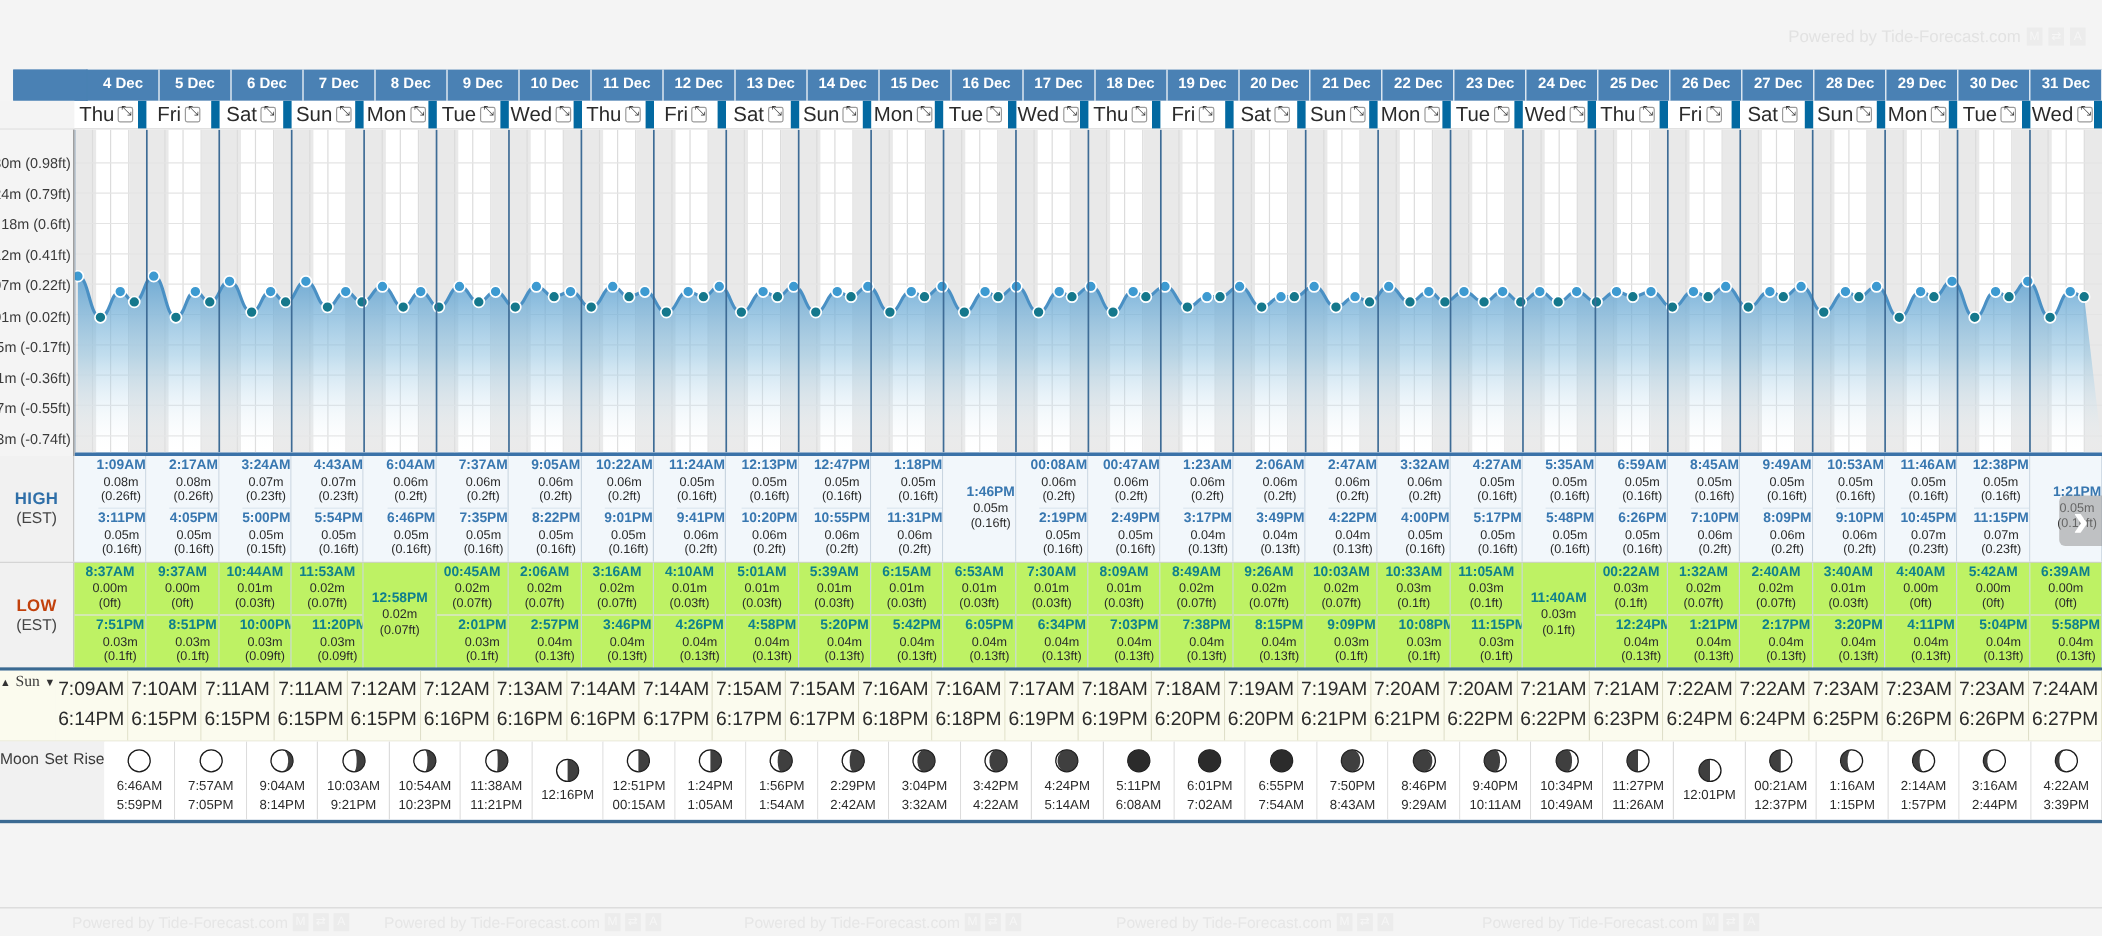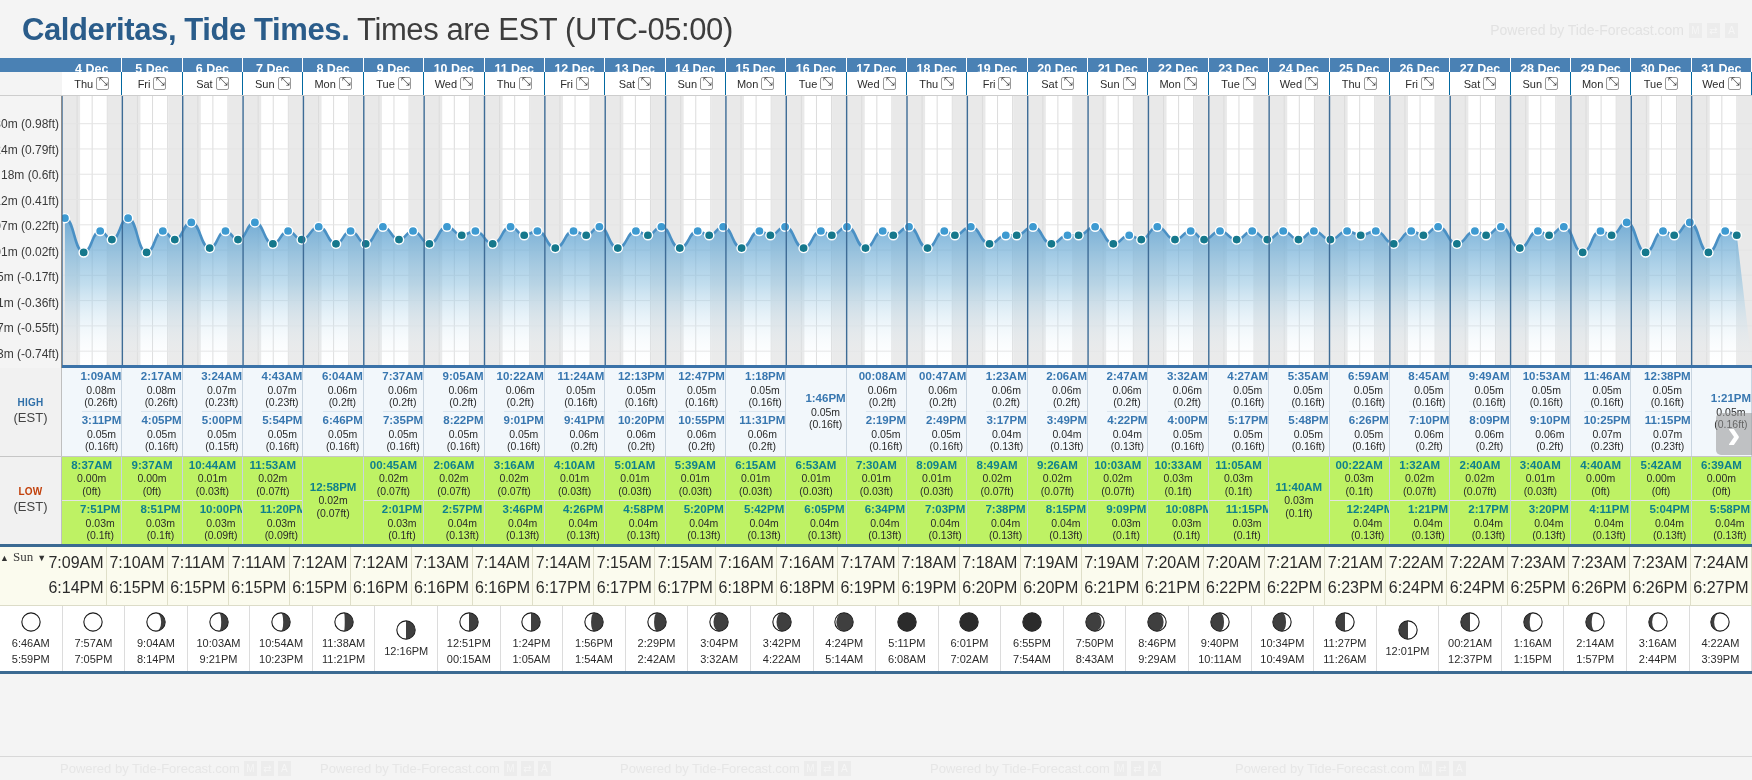--- a/index.html
+++ b/index.html
@@ -16,31 +16,31 @@
   .title { position:absolute; left:22px; top:12px; font-size:31px; letter-spacing:-0.4px; white-space:nowrap; }
   .title .loc { font-weight:bold; color:#2a5c8a; }
   .title .tz  { font-weight:normal; color:#3d3d3d; }
   .wm-top { position:absolute; right:14px; top:22px; font-size:14px; color:#e2e2e2; white-space:nowrap; display:flex; align-items:center; gap:5px; }
   .wm-box { display:inline-block; width:13px; height:15px; background:#ececec; color:#f6f6f6; font-size:10px; text-align:center; line-height:15px; }
 
   
   .sheet { position:absolute; left:0; top:58px; width:1752px; height:722px; }
 
   
-  .hdr-date { height:14px; background:#4a81b4; color:#fff; display:flex; }
+  .hdr-date { height:26px; background:#4a81b4; color:#fff; display:flex;margin-left:11px; }
   .hdr-date .lcell { width:62px; background:#4a81b4; border-right:1px solid #4a81b4; }
   .hdr-date .c {
     flex:1 0 0; min-width:0; text-align:center; font-size:12.5px; font-weight:bold;
     line-height:22px; border-right:1px solid #fff; white-space:nowrap; overflow:hidden;
   }
   .hdr-day { height:24px; background:#fff; display:flex; border-bottom:1px solid #cdcdcd; }
   .hdr-day .lcell { width:62px; background:#f4f4f4; }
   .hdr-day .c {
     flex:1 0 0; min-width:0; display:flex; align-items:center; justify-content:center; gap:3px;
-    font-size:11px; color:#2b2b2b; border-right:1px solid #0369a1; white-space:nowrap; overflow:hidden;text-align:center;
+    font-size:17px; color:#2b2b2b; border-right:7px solid #0369a1; white-space:nowrap; overflow:hidden;text-align:center;
   }
   .expand-ico { width:13px; height:13px; border:1px solid #9a9a9a; border-radius:2px; background:#fff;
     display:inline-block; position:relative; flex:0 0 auto; }
   .expand-ico:before { content:"⤢"; position:absolute; left:0; top:-3px; width:13px; text-align:center;
     font-size:11px; color:#333; transform:scaleX(-1); }
 
   
   .chartwrap { position:relative; height:272px; }
   .yaxis { position:absolute; left:0; top:0; width:62px; height:272px; background:#f4f4f4;
     border-right:1px solid #8b8b8b; z-index:4; }
@@ -49,21 +49,21 @@
     border-bottom:3px solid #3b72a8; overflow:hidden; }
   .plot svg { display:block; width:100%; height:100%; }
 
   
   .trow { display:flex; }
   .trow .lcell {
     width:62px; flex:0 0 62px; background:#f1f1f1; border-right:1px solid #bfbfbf;
     display:flex; flex-direction:column; align-items:center; justify-content:center;
     font-size:13px; color:#444; line-height:1.25;
   }
-  .trow .lcell b { color:#2f6fa8; font-size:10px; letter-spacing:0.3px; }
+  .trow .lcell b { color:#2f6fa8; font-size:14px; letter-spacing:0.3px; }
   .trow.low .lcell b { color:#c2410c; }
   .cell {
     flex:1 0 0; min-width:0; border-right:1px solid #c9d5e0; overflow:hidden;
     display:flex; flex-direction:column; justify-content:center;
   }
   .evt { padding:2px 0 3px; text-align:center; font-size:10.5px; color:#2b2b2b; line-height:1.18; }
   .evt .t { font-weight:bold; font-size:11.5px; display:block; }
   .evt .m { display:block; }
   .evt .f { display:block; }
   .high .cell { background:#f2f7fb;align-items:flex-end; }
@@ -104,24 +104,20 @@
     display:flex; align-items:center; justify-content:center; z-index:20; cursor:pointer;
   }
   .scroll-next:after { content:"›"; color:#fff; font-size:40px; line-height:32px; font-weight:bold; }
 </style>
 </head>
 <body>
 
 <div id="app">
 
   <div class="titlebar">
-    <div class="title">
-      <span class="loc">Calderitas, Tide Times.</span>
-      <span class="tz">Times are EST (UTC-05:00)</span>
-    </div>
     <div class="wm-top">
       <span>Powered by Tide-Forecast.com</span>
       <span class="wm-box">M</span>
       <span class="wm-box">⇄</span>
       <span class="wm-box">A</span>
     </div>
   </div>
 
   <div class="sheet">
 
@@ -895,21 +891,21 @@
             <span class="f">(0.2ft)</span>
           </div>
         </div>
         <div class="cell">
           <div class="evt">
             <span class="t">11:46AM</span>
             <span class="m">0.05m</span>
             <span class="f">(0.16ft)</span>
           </div>
           <div class="evt">
-            <span class="t">10:25PM</span>
+            <span class="t">10:45PM</span>
             <span class="m">0.07m</span>
             <span class="f">(0.23ft)</span>
           </div>
         </div>
         <div class="cell">
           <div class="evt">
             <span class="t">12:38PM</span>
             <span class="m">0.05m</span>
             <span class="f">(0.16ft)</span>
           </div>
@@ -1375,20 +1371,25 @@
           <div class="v">7:23AM</div>
           <div class="v">6:26PM</div>
         </div>
         <div class="cell">
           <div class="v">7:24AM</div>
           <div class="v">6:27PM</div>
         </div>
       </div>
 
     <div class="moonrow" id="moonRow">
+      <div class="lcell">
+        <span class="ml">Moon</span>
+        <span class="ml">Set</span>
+        <span class="ml">Rise</span>
+      </div>
     <div class="cell">
           <svg viewBox="0 0 24 24" class="moon-ico">
             <circle cx="12" cy="12" r="10" fill="#ffffff" stroke="#1a1a1a" stroke-width="1.2"></circle>
           </svg>
           <div class="v">6:46AM</div>
           <div class="v">5:59PM</div>
         </div>
         <div class="cell">
           <svg viewBox="0 0 24 24" class="moon-ico">
             <circle cx="12" cy="12" r="10" fill="#ffffff" stroke="#1a1a1a" stroke-width="1.2"></circle>

